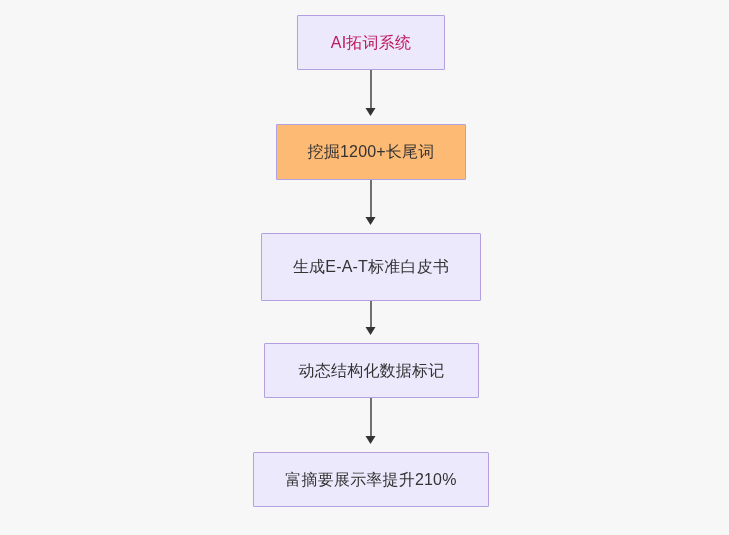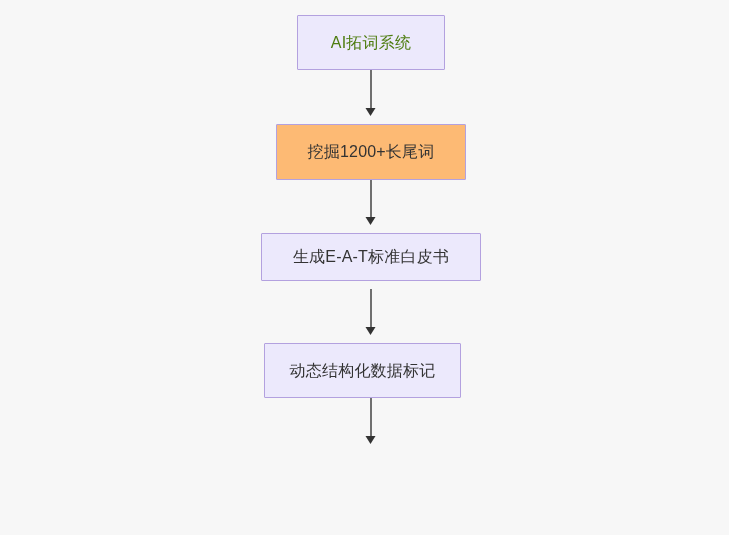--- a/index.html
+++ b/index.html
@@ -74,26 +74,29 @@
   </div>
   <div class="edge" id="edge-2" style="left: 371px; top: 289px; height: 46px;">
     <div class="edge-line" style="height: 39px; background: rgb(112, 112, 112);"></div>
     <div class="edge-head" style="top: 38px; border-top-color: rgb(51, 51, 51);"></div>
   </div>
   <div class="edge" id="edge-3" style="left: 371px; top: 398px; height: 46px;">
     <div class="edge-line" style="height: 39px; background: rgb(112, 112, 112);"></div>
     <div class="edge-head" style="top: 38px; border-top-color: rgb(51, 51, 51);"></div>
   </div>
 
-  <div class="node" id="node-0" style="left: 297px; top: 15px; width: 148px; height: 55px; background: rgb(236, 233, 252); border-color: rgb(179, 161, 223); color: #4d7c0f;">
+  <div class="node" id="node-0" style="left: 297px; top: 15px; width: 148px; height: 55px; background: rgb(236, 233, 252); border-color: rgb(179, 161, 223); color: #be185d;">
     <span class="node-label">AI拓词系统</span>
   </div>
   <div class="node" id="node-1" style="left: 276px; top: 124px; width: 190px; height: 56px; background: #fdba74; border-color: rgb(179, 161, 223); color: rgb(51, 51, 51);">
     <span class="node-label">挖掘1200+长尾词</span>
   </div>
-  <div class="node" id="node-2" style="left: 261px; top: 233px; width: 220px; height: 48px; background: rgb(236, 233, 252); border-color: rgb(179, 161, 223); color: rgb(51, 51, 51);">
+  <div class="node" id="node-2" style="left: 261px; top: 233px; width: 220px; height: 68px; background: rgb(236, 233, 252); border-color: rgb(179, 161, 223); color: rgb(51, 51, 51);">
     <span class="node-label">生成E-A-T标准白皮书</span>
   </div>
-  <div class="node" id="node-3" style="left: 264px; top: 343px; width: 197px; height: 55px; background: rgb(236, 233, 252); border-color: rgb(179, 161, 223); color: rgb(51, 51, 51);">
+  <div class="node" id="node-3" style="left: 264px; top: 343px; width: 215px; height: 55px; background: rgb(236, 233, 252); border-color: rgb(179, 161, 223); color: rgb(51, 51, 51);">
     <span class="node-label">动态结构化数据标记</span>
+  </div>
+  <div class="node" id="node-4" style="left: 253px; top: 452px; width: 236px; height: 55px; background: rgb(236, 233, 252); border-color: rgb(179, 161, 223); color: rgb(51, 51, 51);">
+    <span class="node-label">富摘要展示率提升210%</span>
   </div>
 
 </div>
 
 </body></html>

